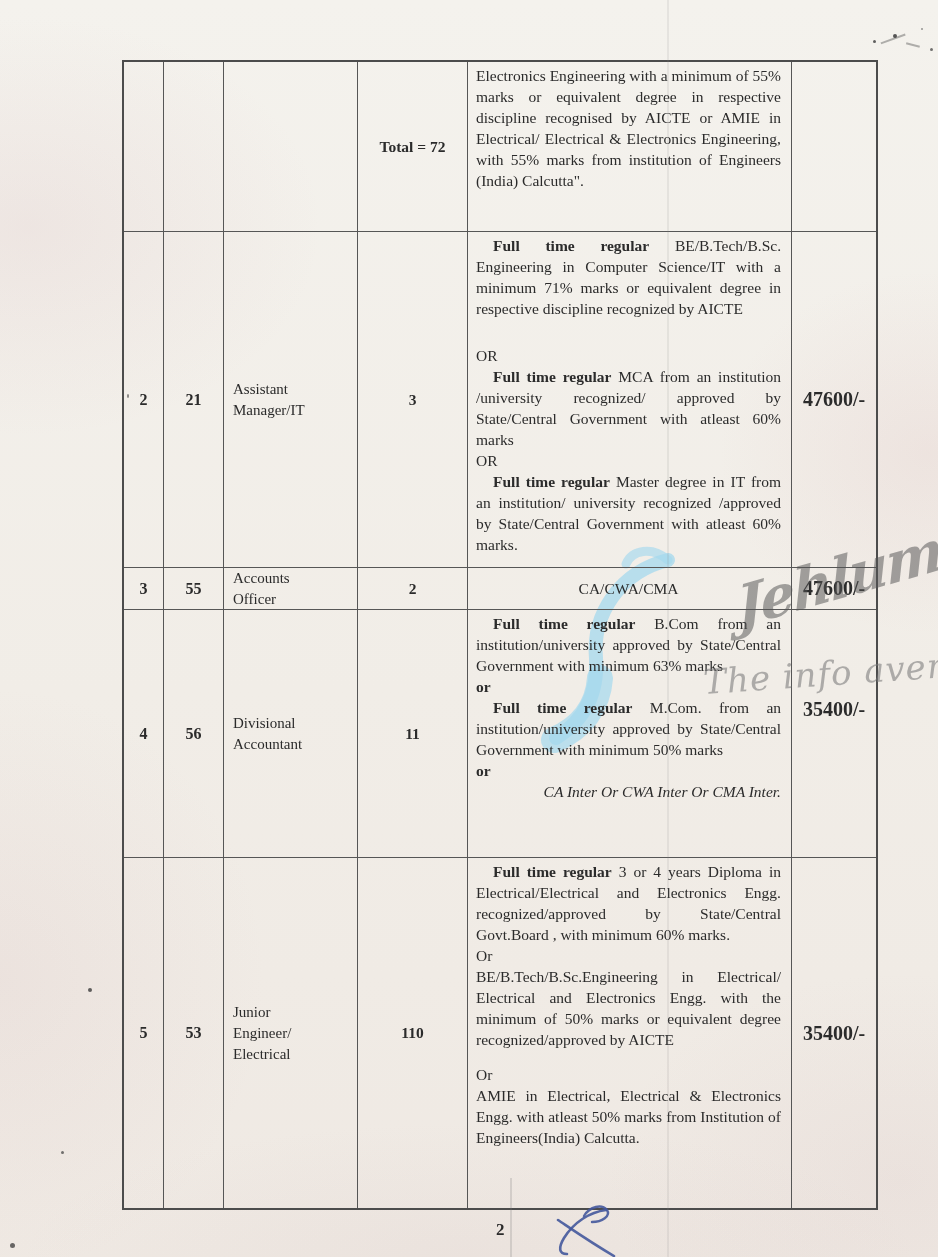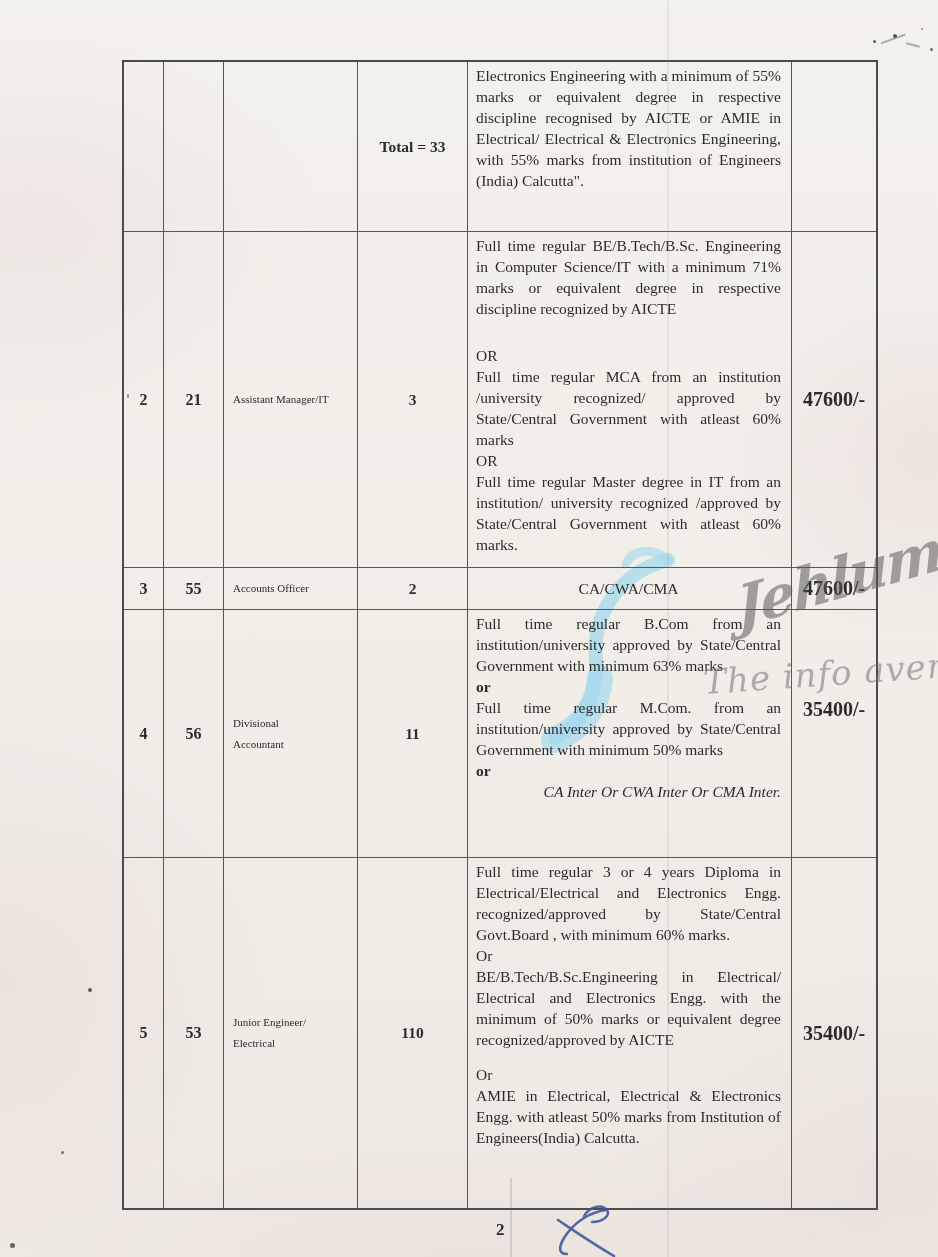--- a/index.html
+++ b/index.html
@@ -19,29 +19,29 @@
        border:2px solid #4c4c4c;box-sizing:border-box;z-index:2;}
   .row{display:grid;grid-template-columns:40px 60px 134px 110px 324px 84px;}
   .r1{height:170px}.r2{height:336px}.r3{height:42px}.r4{height:248px}.r5{height:350px}
   .cell{border-right:1.5px solid #565656;border-bottom:1.5px solid #565656;
         box-sizing:border-box;overflow:hidden;}
   .row .cell:last-child{border-right:none}
   .row:last-child .cell{border-bottom:none}
   .c-sl,.c-code,.c-vac{display:flex;align-items:center;justify-content:center;
         font-weight:bold;font-size:16px;}
   .c-vac{font-size:15.5px;}
-  .c-post{display:flex;align-items:center;padding:0 26px 0 9px;font-size:11px;line-height:21px;}
+  .c-post{display:flex;align-items:center;padding:0 26px 0 9px;font-size:15px;line-height:21px;}
   .c-qual{font-size:15.5px;line-height:21px;padding:3px 10px 0 8px;}
   .c-pay{display:flex;align-items:center;justify-content:center;font-weight:bold;font-size:20px;}
   .r3 .c-qual{display:flex;align-items:center;justify-content:center;padding-top:0;}
   .r4 .c-pay{align-items:flex-start;padding-top:88px;}
   .qp{text-align:justify;}
   .qc{text-align:left;}
   .ql{text-align:right;font-style:italic;}
-  .lead{font-weight:normal;}
+  .lead{font-weight:bold;margin-left:17px;}
   
   .blue-logo{position:absolute;left:540px;top:538px;z-index:1;}
   .wm-jehlum{position:absolute;left:733px;top:550px;z-index:5;font-size:56px;line-height:56px;
       font-style:italic;font-weight:bold;color:rgba(85,85,85,.52);
       transform:rotate(-16deg) skewX(-12deg);letter-spacing:-2px;
       font-family:"DejaVu Serif",serif;white-space:nowrap;}
   .wm-site{position:absolute;left:703px;top:652px;z-index:5;font-size:34px;line-height:40px;
       font-style:italic;color:rgba(122,122,122,.58);transform:rotate(-4deg);
       font-family:"DejaVu Serif",serif;white-space:nowrap;letter-spacing:1px;}
   
@@ -63,21 +63,21 @@
     <path class="lg" d="M 128 22 C 80 34, 52 76, 56 120 C 58 152, 48 180, 16 200" fill="none" stroke-width="14" stroke-linecap="round" opacity="0.75" stroke="#a4d8ee"></path>
     <path class="lg" d="M 60 140 C 58 168, 42 190, 14 202" fill="none" stroke-width="26" stroke-linecap="round" opacity="0.7" stroke="#a4d8ee"></path>
     <path class="lg" d="M 128 22 C 112 8, 92 12, 86 26" fill="none" stroke-width="9" stroke-linecap="round" opacity="0.65" stroke="#a4d8ee"></path>
   </svg>
 
   <div class="tbl" id="tbl">
       <div class="row r1">
         <div class="cell c-sl"></div>
         <div class="cell c-code"></div>
         <div class="cell c-post"></div>
-        <div class="cell c-vac">Total = 33</div>
+        <div class="cell c-vac">Total = 72</div>
         <div class="cell c-qual">
           <div class="qp"><span>Electronics Engineering with a minimum of 55% marks or equivalent degree in respective discipline recognised by AICTE or AMIE in Electrical/ Electrical &amp; Electronics Engineering, with 55% marks from institution of Engineers (India) Calcutta".</span></div>
         </div>
         <div class="cell c-pay"></div>
       </div>
       <div class="row r2">
         <div class="cell c-sl">2</div>
         <div class="cell c-code">21</div>
         <div class="cell c-post">Assistant Manager/IT</div>
         <div class="cell c-vac">3</div>

